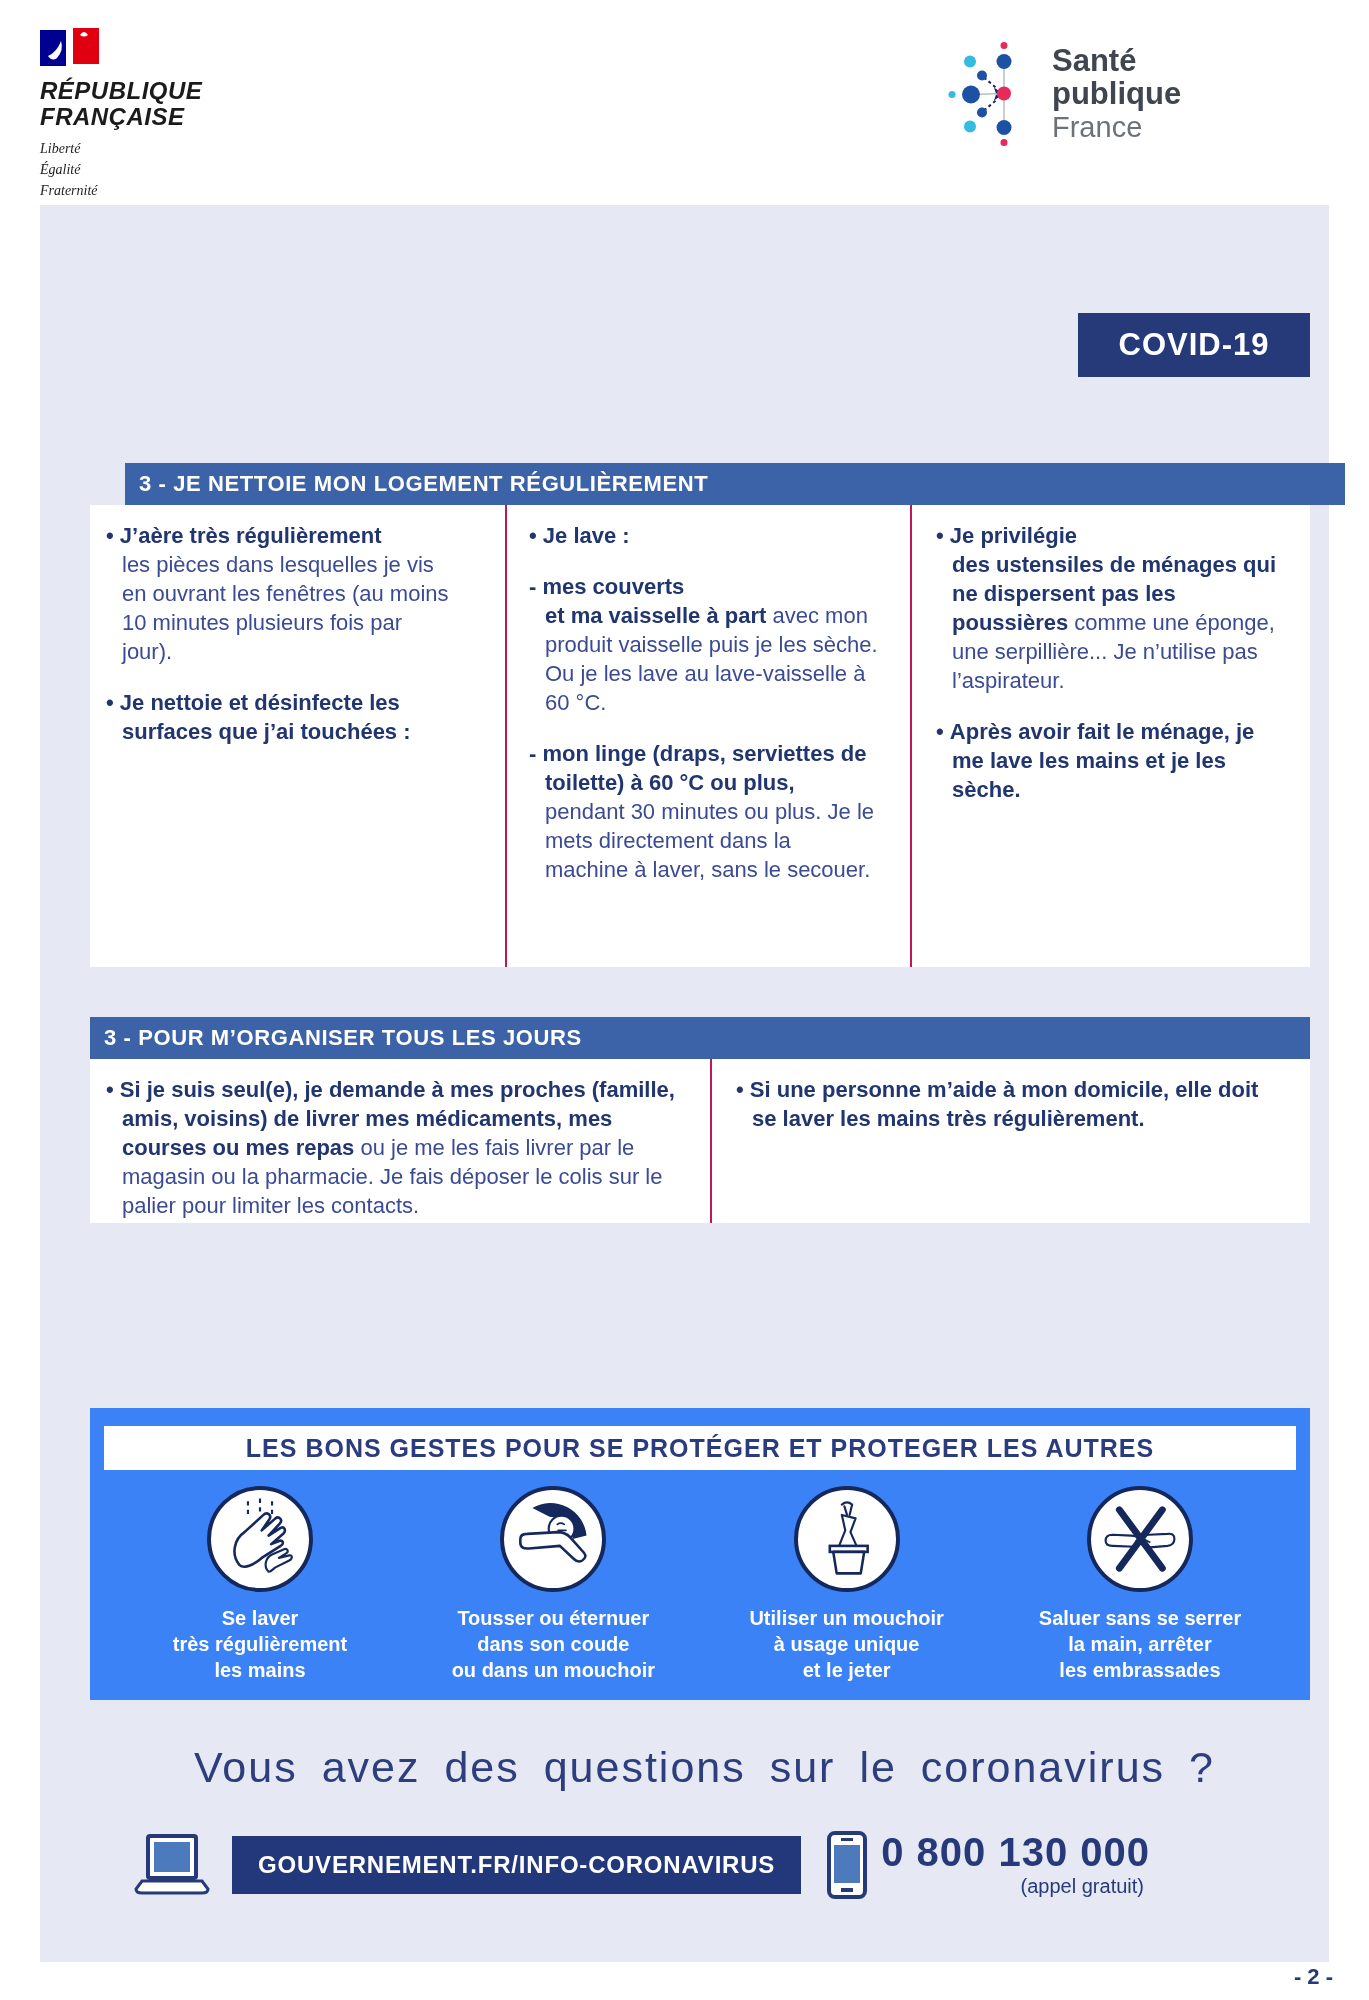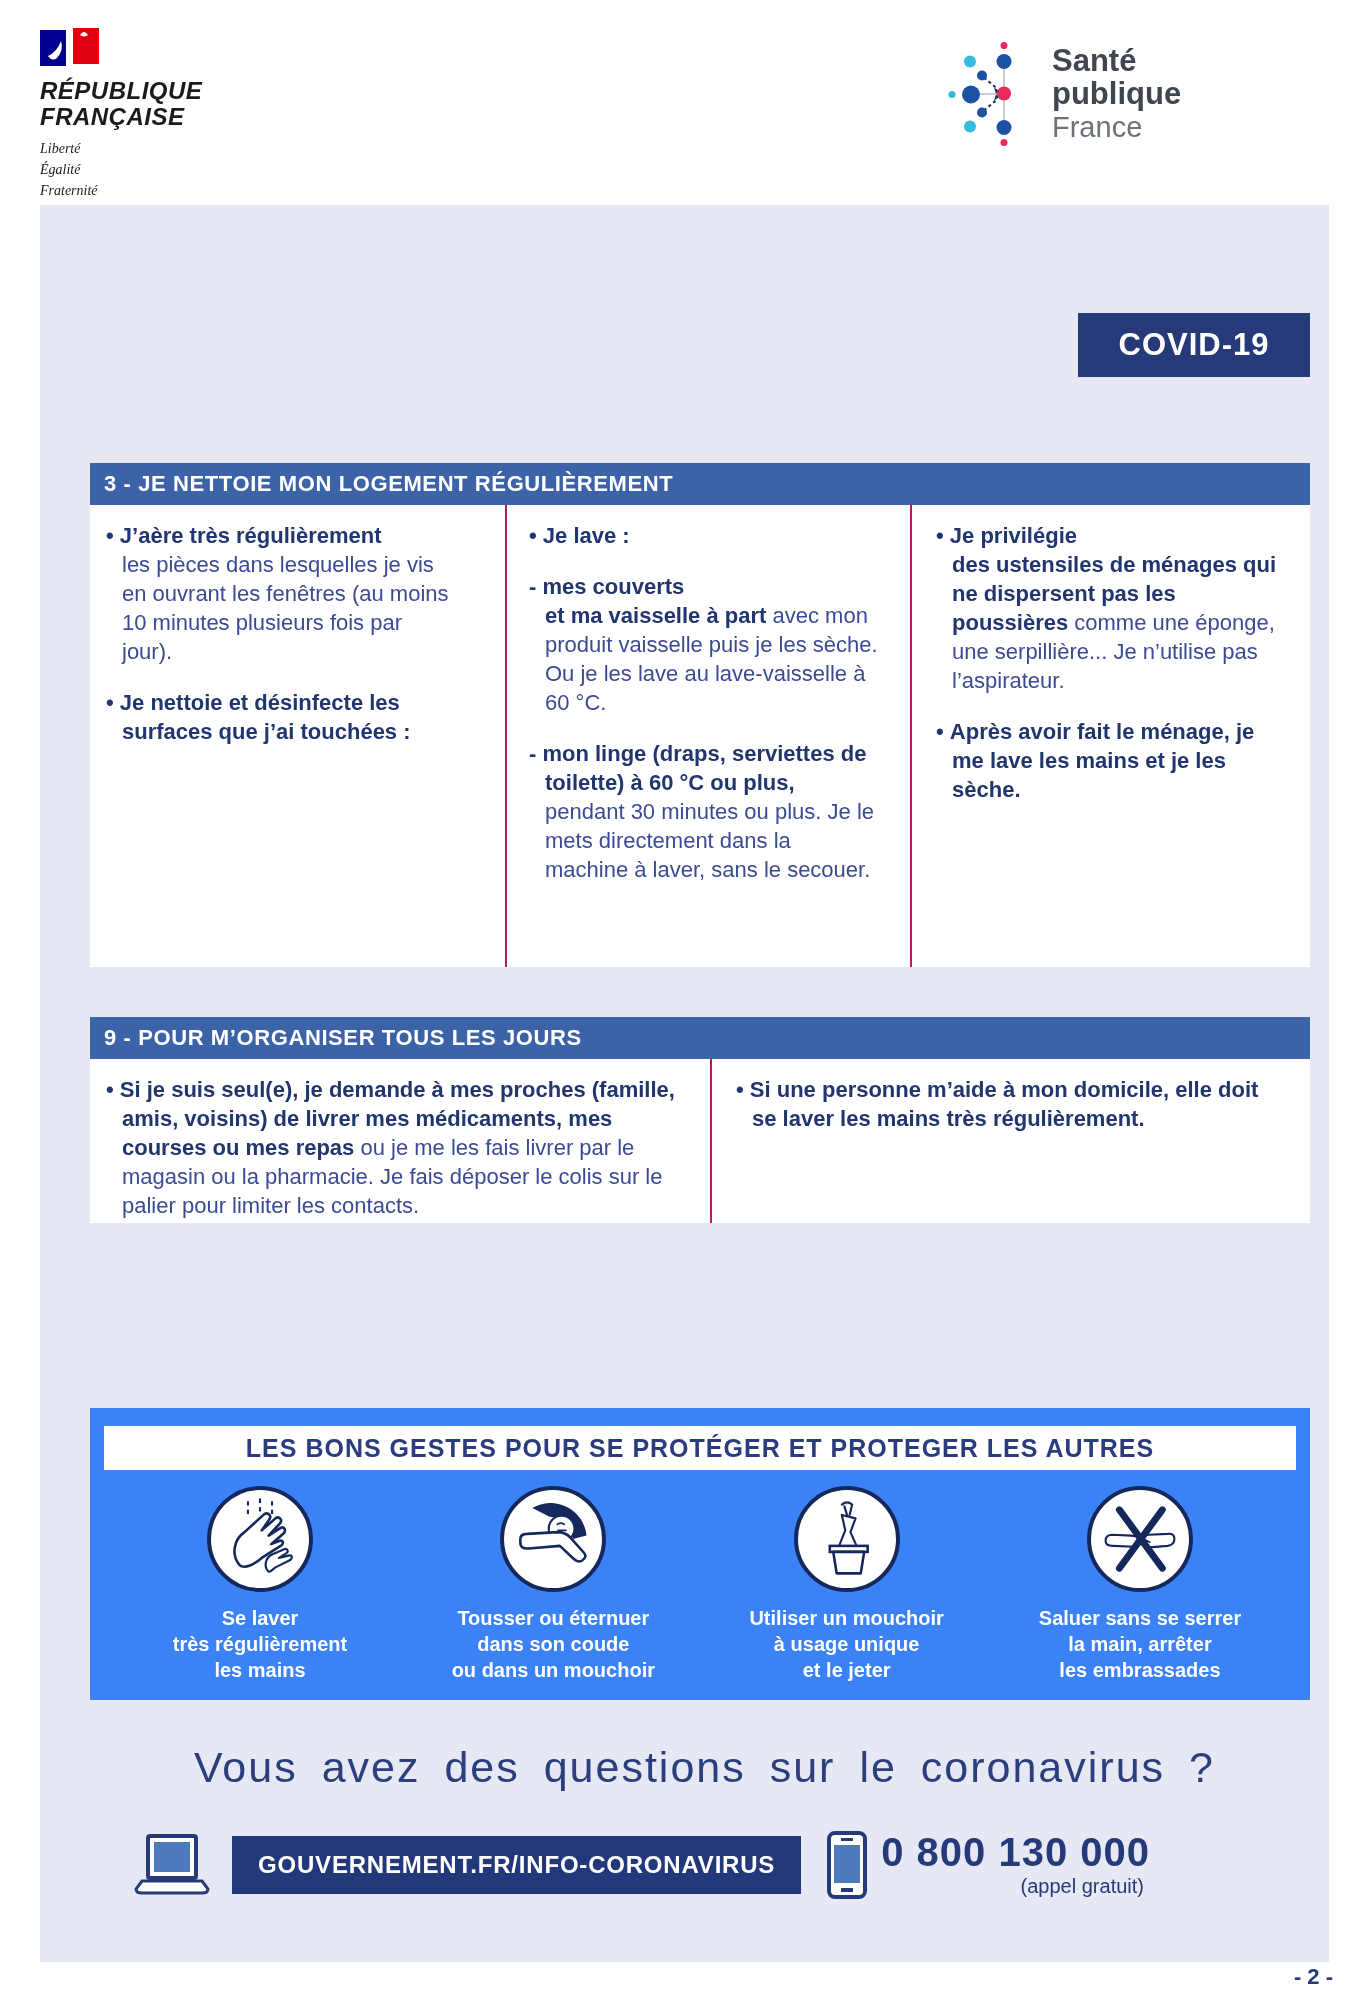--- a/index.html
+++ b/index.html
@@ -22,21 +22,21 @@
     position:absolute; left:1038px; top:108px; width:232px; height:64px;
     background:#263a7a; color:#ffffff; font-weight:bold; font-size:31px; letter-spacing:1px;
     display:flex; align-items:center; justify-content:center;
   }
   .sec-bar {
     position:absolute; left:50px; width:1220px; height:42px; background:#3c63a7;
     color:#ffffff; font-weight:bold; font-size:22px; line-height:42px;
     padding-left:14px; letter-spacing:0.6px;
   }
   .sec-box { position:absolute; left:50px; width:1220px; background:#ffffff; display:flex; }
-  .s3-bar { top:258px; } .s3-box { top:300px; height:462px; }
+  .s3-bar { top:258px;margin-left:35px; } .s3-box { top:300px; height:462px; }
   .s4-bar { top:812px; } .s4-box { top:854px; height:164px; }
   .col { padding:16px 26px 0 16px; }
   .col + .col { border-left:2px solid #be185d; }
   .s3-c1 { width:415px; padding-right:56px; }
   .s3-c2 { width:405px; padding-left:22px; padding-right:30px; }
   .s3-c3 { width:400px; padding-left:24px; padding-right:30px; }
   .s4-c1 { width:620px; padding-right:24px; }
   .s4-c2 { width:600px; padding-left:24px; padding-right:24px; }
   .li { font-size:22px; line-height:29px; margin-bottom:22px; padding-left:16px; text-indent:-16px; }
   .b { font-weight:bold; color:#21356e; }
@@ -170,21 +170,21 @@
           <span class="r">comme une éponge, une serpillière... Je n’utilise pas l’aspirateur.</span>
         </p>
         <p class="li">
           <span class="b">•</span>
           <span class="b">Après avoir fait le ménage, je me lave les mains et je les sèche.</span>
         </p>
       </div>
     </div>
 
     <div class="sec-bar s4-bar">
-      <span>9 - POUR M’ORGANISER TOUS LES JOURS</span>
+      <span>3 - POUR M’ORGANISER TOUS LES JOURS</span>
     </div>
     <div class="sec-box s4-box">
       <div class="col s4-c1">
         <p class="li">
           <span class="b">•</span>
           <span class="b">Si je suis seul(e), je demande à mes proches (famille, amis, voisins) de livrer mes médicaments, mes courses ou mes repas</span>
           <span class="r">ou je me les fais livrer par le magasin ou la pharmacie. Je fais déposer le colis sur le palier pour limiter les contacts.</span>
         </p>
       </div>
       <div class="col s4-c2">

